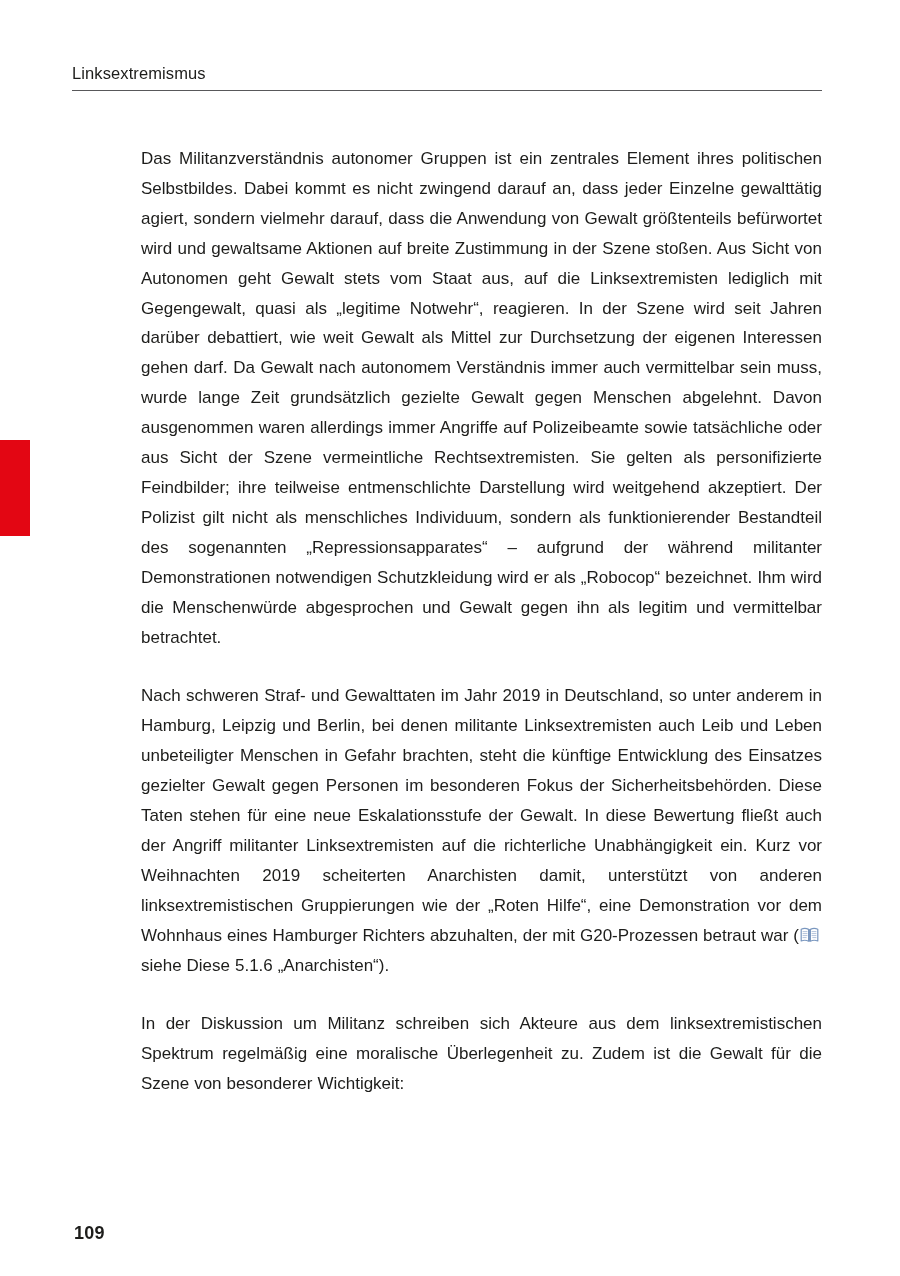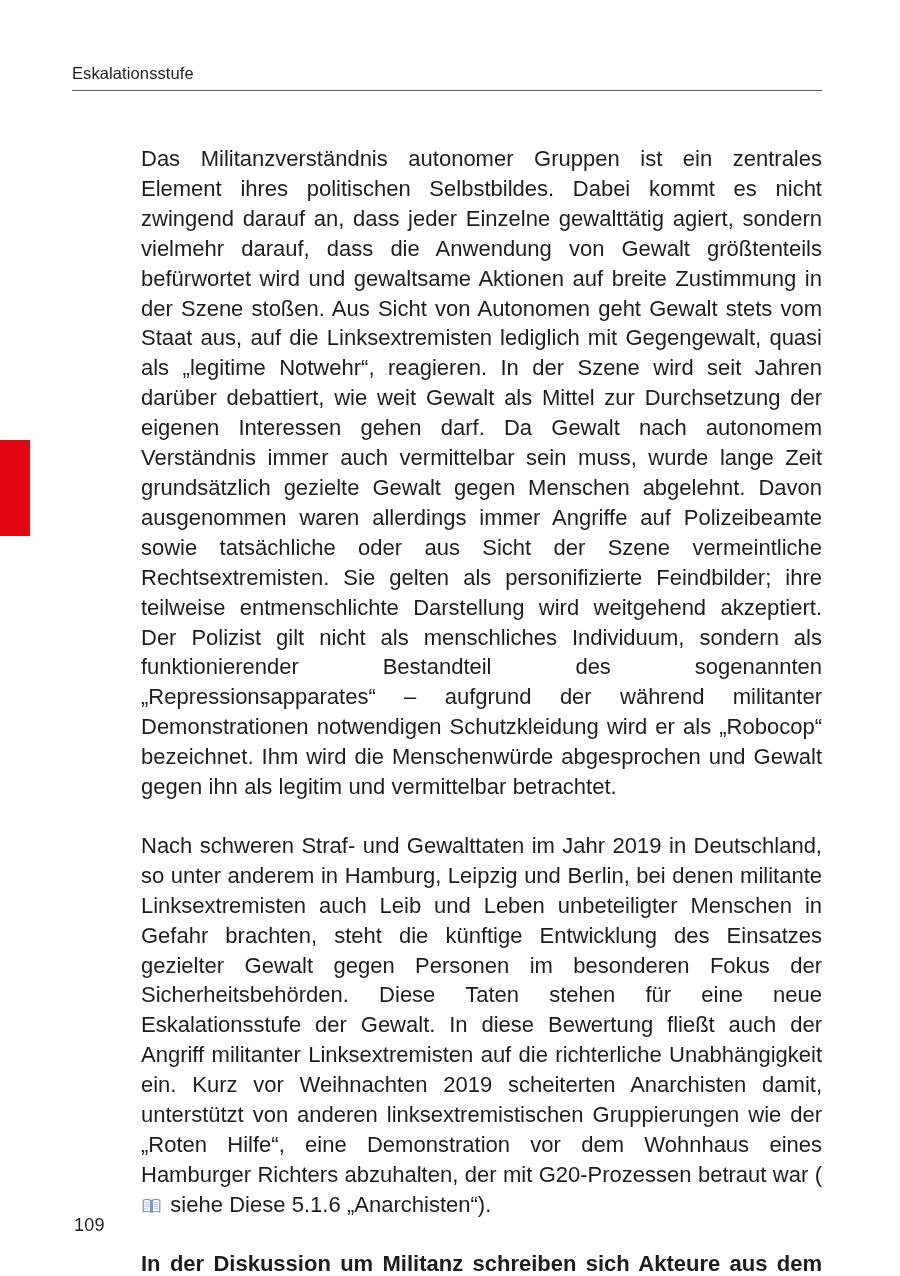--- a/index.html
+++ b/index.html
@@ -56,33 +56,32 @@
 
   
   .text-column {
     position: absolute;
     left: 141px;
     top: 144px;
     width: 681px;
   }
 
   .para {
-    font-size: 22px;
+    font-size: 17px;
     line-height: 29.9px;
     text-align: justify;
     text-justify: inter-word;
     margin: 0 0 29px 0;
     color: #1d1d1b;
     hyphens: manual;
     word-spacing: 0.2px;
   }
 
   .para:last-child {
     margin-bottom: 12px;
-    font-weight: bold;
   }
 
   
   .book-icon {
     display: inline-block;
     vertical-align: -2px;
     width: 19px;
     height: 16px;
     margin: 0 3px 0 1px;
   }
@@ -90,37 +89,38 @@
   .book-icon svg {
     display: block;
     width: 19px;
     height: 16px;
   }
 
   
   .folio {
     position: absolute;
     left: 74px;
-    bottom: 40px;
+    bottom: 32px;
+    font-weight: bold;
   }
 
   .folio-text {
     font-size: 18px;
     line-height: 22px;
     color: #1d1d1b;
     letter-spacing: 0.3px;
   }
 </style>
 </head>
 <body>
 
 <div class="page" style="background: rgb(255, 255, 255);">
 
   <div class="running-head">
-    <div class="running-head-text">Eskalationsstufe</div>
+    <div class="running-head-text">Linksextremismus</div>
   </div>
   <div class="head-rule" style="background: rgb(88, 88, 90);"></div>
 
   <div class="bleed-tab" style="background: rgb(227, 6, 19);"></div>
 
   <div class="text-column">
 
     <p class="para">Das Militanzverständnis autonomer Gruppen ist ein zentrales Element ihres politischen Selbstbildes. Dabei kommt es nicht zwingend darauf an, dass jeder Einzelne gewalttätig agiert, sondern vielmehr darauf, dass die Anwendung von Gewalt größtenteils befürwortet wird und gewaltsame Aktionen auf breite Zustimmung in der Szene stoßen. Aus Sicht von Autonomen geht Gewalt stets vom Staat aus, auf die Linksextremisten lediglich mit Gegengewalt, quasi als „legitime Notwehr“, reagieren. In der Szene wird seit Jahren darüber debattiert, wie weit Gewalt als Mittel zur Durchsetzung der eigenen Interessen gehen darf. Da Gewalt nach autonomem Verständnis immer auch vermittelbar sein muss, wurde lange Zeit grundsätzlich gezielte Gewalt gegen Menschen abgelehnt. Davon ausgenommen waren allerdings immer Angriffe auf Polizeibeamte sowie tatsächliche oder aus Sicht der Szene vermeintliche Rechtsextremisten. Sie gelten als personifizierte Feindbilder; ihre teilweise entmenschlichte Darstellung wird weitgehend akzeptiert. Der Polizist gilt nicht als menschliches Individuum, sondern als funktionierender Bestandteil des sogenannten „Repressionsapparates“ – aufgrund der während militanter Demonstrationen notwendigen Schutzkleidung wird er als „Robocop“ bezeichnet. Ihm wird die Menschenwürde abgesprochen und Gewalt gegen ihn als legitim und vermittelbar betrachtet.</p>
 
     <p class="para"><span>Nach schweren Straf- und Gewalttaten im Jahr 2019 in Deutschland, so unter anderem in Hamburg, Leipzig und Berlin, bei denen militante Linksextremisten auch Leib und Leben unbeteiligter Menschen in Gefahr brachten, steht die künftige Entwicklung des Einsatzes gezielter Gewalt gegen Personen im besonderen Fokus der Sicherheitsbehörden. Diese Taten stehen für eine neue Eskalationsstufe der Gewalt. In diese Bewertung fließt auch der Angriff militanter Linksextremisten auf die richterliche Unabhängigkeit ein. Kurz vor Weihnachten 2019 scheiterten Anarchisten damit, unterstützt von anderen linksextremistischen Gruppierungen wie der „Roten Hilfe“, eine Demonstration vor dem Wohnhaus eines Hamburger Richters abzuhalten, der mit G20-Prozessen betraut war (</span><span class="book-icon"><svg viewBox="0 0 19 16" xmlns="http://www.w3.org/2000/svg" aria-hidden="true">

